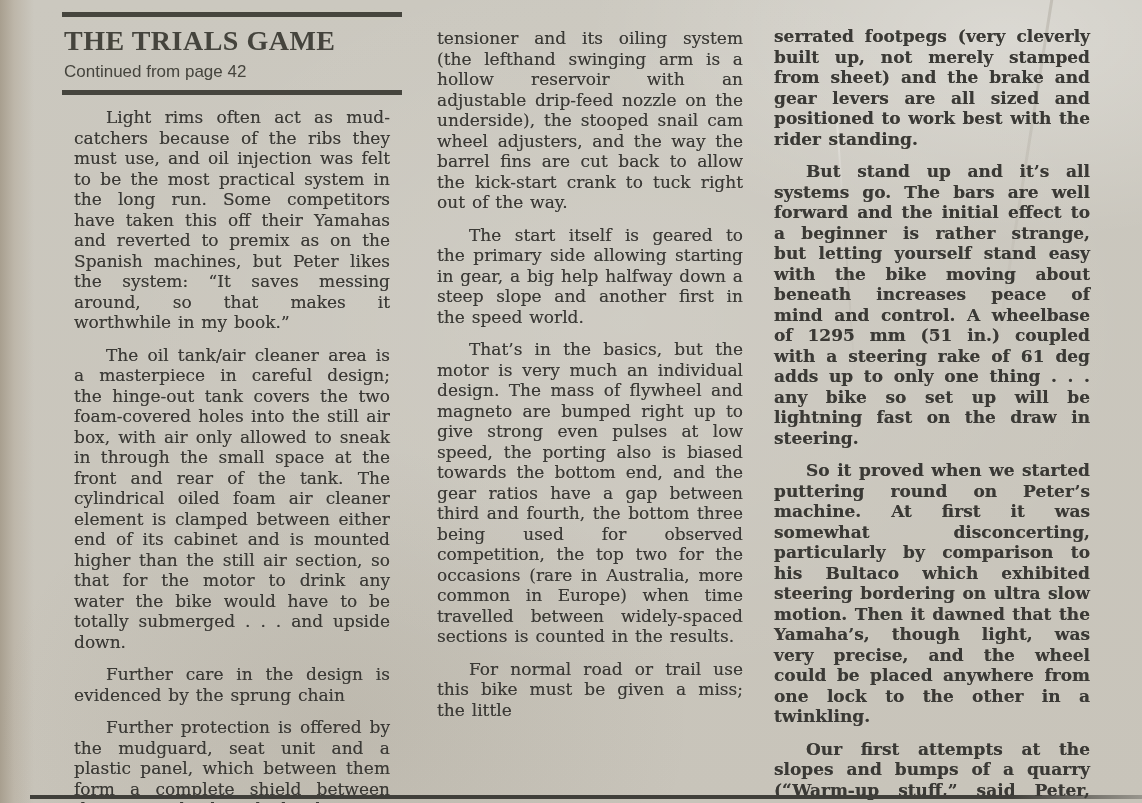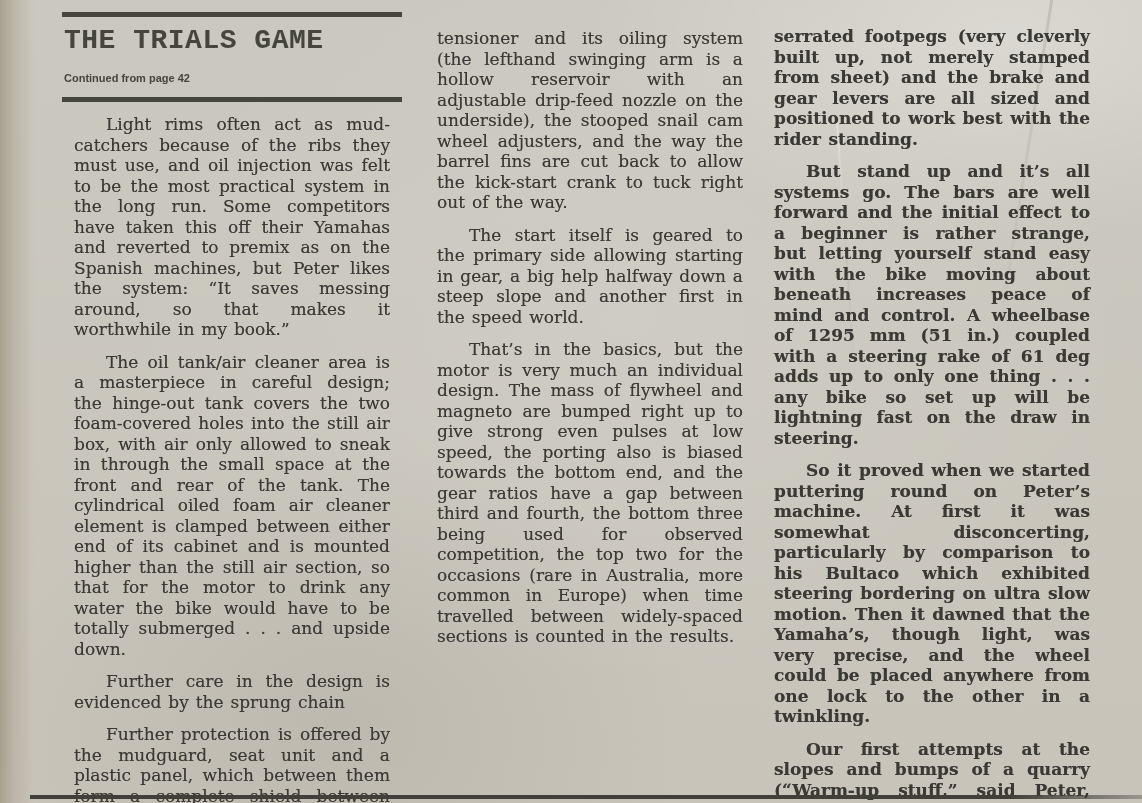--- a/index.html
+++ b/index.html
@@ -50,33 +50,33 @@
   .col3 { left: 762px; width: 340px; top: 14px; font-weight: bold; }
 
   .header-box {
     border-top: 5px solid #46453e;
     border-bottom: 5px solid #46453e;
     padding: 9px 2px 9px 2px;
     margin: 2px 0 9px 0;
   }
   .article-title {
     margin: 0;
-    font-family: Liberation Mono, monospace;
+    font-family: Liberation Serif, serif;
     font-weight: bold;
     font-size: 28px;
     line-height: 30px;
     letter-spacing: 0.5px;
     color: #45443d;
   }
   .continued {
     font-family: "Liberation Sans", sans-serif;
-    font-weight: bold;
-    font-size: 11px;
+    font-weight: normal;
+    font-size: 17px;
     line-height: 19px;
-    margin-top: 13px;
+    margin-top: 6px;
     color: #45443d;
   }
   .para {
     margin: 12px;
     font-size: 17px;
     line-height: 20.5px;
     text-align: justify;
     text-indent: 32px;
     word-spacing: 1.5px;
     color: #3a3935;
@@ -108,20 +108,21 @@
     <p class="para">Light rims often act as mud-catchers because of the ribs they must use, and oil injection was felt to be the most practical system in the long run. Some competitors have taken this off their Yamahas and reverted to premix as on the Spanish machines, but Peter likes the system: “It saves messing around, so that makes it worthwhile in my book.”</p>
     <p class="para">The oil tank/air cleaner area is a masterpiece in careful design; the hinge-out tank covers the two foam-covered holes into the still air box, with air only allowed to sneak in through the small space at the front and rear of the tank. The cylindrical oiled foam air cleaner element is clamped between either end of its cabinet and is mounted higher than the still air section, so that for the motor to drink any water the bike would have to be totally submerged . . . and upside down.</p>
     <p class="para">Further care in the design is evidenced by the sprung chain</p>
     <p class="para">Further protection is offered by the mudguard, seat unit and a plastic panel, which between them form a complete shield between the rear wheel and the business section of the machine.</p>
   </div>
 
   <div class="col col2">
     <p class="para no-indent">tensioner and its oiling system (the lefthand swinging arm is a hollow reservoir with an adjustable drip-feed nozzle on the underside), the stooped snail cam wheel adjusters, and the way the barrel fins are cut back to allow the kick-start crank to tuck right out of the way.</p>
     <p class="para">The start itself is geared to the primary side allowing starting in gear, a big help halfway down a steep slope and another first in the speed world.</p>
     <p class="para">That’s in the basics, but the motor is very much an individual design. The mass of flywheel and magneto are bumped right up to give strong even pulses at low speed, the porting also is biased towards the bottom end, and the gear ratios have a gap between third and fourth, the bottom three being used for observed competition, the top two for the occasions (rare in Australia, more common in Europe) when time travelled between widely-spaced sections is counted in the results.</p>
+    <p class="para">For normal road or trail use this bike must be given a miss; the little</p>
   </div>
 
   <div class="col col3">
     <p class="para no-indent">serrated footpegs (very cleverly built up, not merely stamped from sheet) and the brake and gear levers are all sized and positioned to work best with the rider standing.</p>
     <p class="para">But stand up and it’s all systems go. The bars are well forward and the initial effect to a beginner is rather strange, but letting yourself stand easy with the bike moving about beneath increases peace of mind and control. A wheelbase of 1295 mm (51 in.) coupled with a steering rake of 61 deg adds up to only one thing . . . any bike so set up will be lightning fast on the draw in steering.</p>
     <p class="para">So it proved when we started puttering round on Peter’s machine. At first it was somewhat disconcerting, particularly by comparison to his Bultaco which exhibited steering bordering on ultra slow motion. Then it dawned that the Yamaha’s, though light, was very precise, and the wheel could be placed anywhere from one lock to the other in a twinkling.</p>
     <p class="para">Our first attempts at the slopes and bumps of a quarry (“Warm-up stuff,” said Peter, casually riding up, along and down a sheer face, leaving tyre tracks 2½ metres (8 ft)</p>
   </div>
 
   <div class="bottom-rule"></div>

